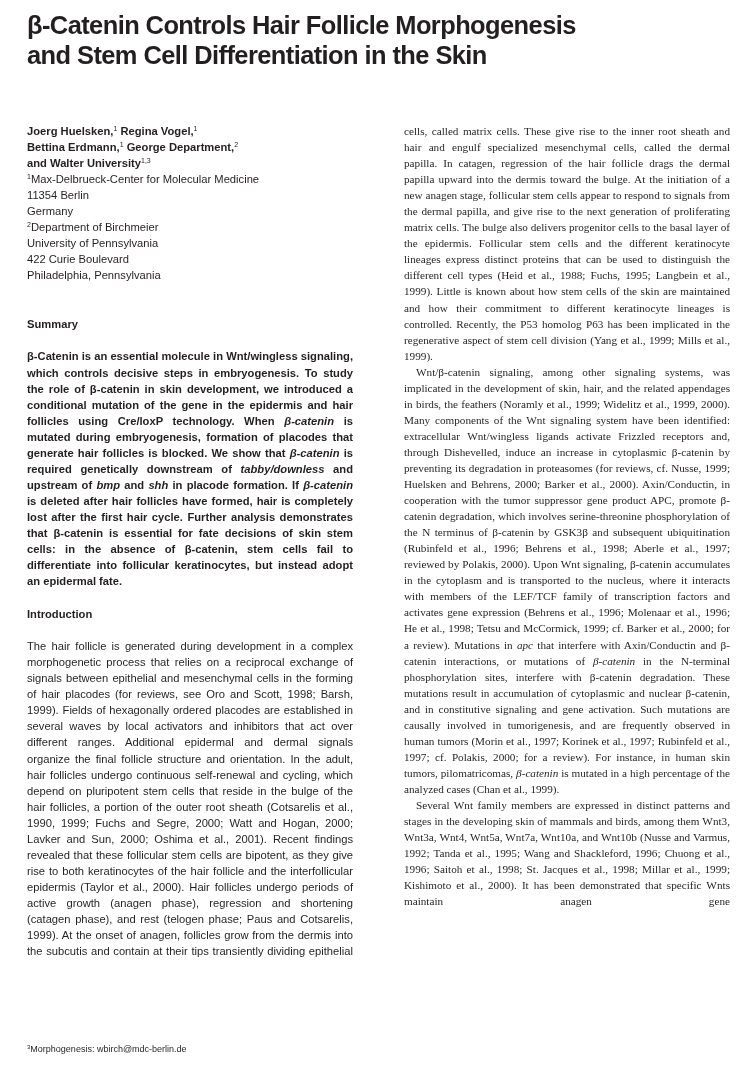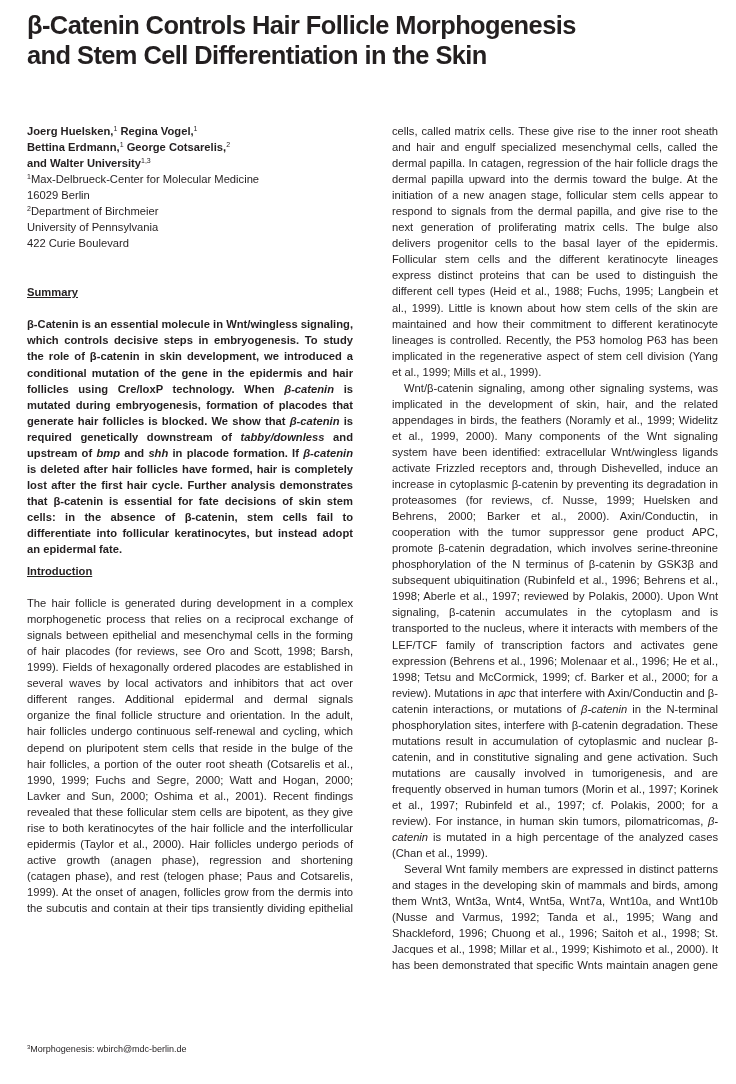--- a/index.html
+++ b/index.html
@@ -1,58 +1,60 @@
 <!DOCTYPE html>
 <html><head>
 <meta charset="utf-8">
 <style>
   html, body { margin:0; padding:0; background:#ffffff; }
   body { width:736px; height:1084px; position:relative; overflow:hidden; color:#231f20; font-family:"Liberation Sans", sans-serif; }
   .title { position:absolute; left:27px; top:10px; width:700px; font-size:26.5px; line-height:30px; font-weight:bold; letter-spacing:-0.6px; margin:0; transform:scaleX(0.96); transform-origin:left top; }
   .col { position:absolute; top:123px; width:326px; font-size:11.2px; line-height:16.05px; }
   .col.left { left:27px; }
-  .col.right { left:392px; }
+  .col.right { left:404px;font-family:Liberation Serif, serif; }
   .authors { font-weight:bold; }
   .affil p, .authors p { margin:0; white-space:nowrap; }
   sup { font-size:7px; line-height:0; vertical-align:4px; font-weight:normal; }
   .authors sup { font-weight:normal; }
-  h2 { font-size:11.2px; font-weight:bold; margin:0; line-height:16px;text-decoration:underline; }
+  h2 { font-size:11.2px; font-weight:bold; margin:0; line-height:16px; }
   .just { text-align:justify; text-align-last:left; margin:0; }
   .summary-text { font-weight:bold; }
   .indent { text-indent:12px; }
   .footnote { position:absolute; left:27px; top:1044px; font-size:9px; color:#231f20; }
   .footnote sup { font-size:6px; vertical-align:3px; }
   i { font-style:italic;margin-top:15px; }
 </style>
 </head>
 <body>
 
 <h1 class="title">
   <span>β-Catenin Controls Hair Follicle Morphogenesis</span><br>
   <span>and Stem Cell Differentiation in the Skin</span>
 </h1>
 
 <div class="col left">
   <div class="authors">
     <p><span>Joerg Huelsken,</span><sup>1</sup> <span>Regina Vogel,</span><sup>1</sup></p>
-    <p><span>Bettina Erdmann,</span><sup>1</sup> <span>George Cotsarelis,</span><sup>2</sup></p>
+    <p><span>Bettina Erdmann,</span><sup>1</sup> <span>George Department,</span><sup>2</sup></p>
     <p><span>and Walter University</span><sup>1,3</sup></p>
   </div>
   <div class="affil">
     <p><sup>1</sup><span>Max-Delbrueck-Center for Molecular Medicine</span></p>
-    <p>16029 Berlin</p>
+    <p>11354 Berlin</p>
+    <p>Germany</p>
     <p><sup>2</sup><span>Department of Birchmeier</span></p>
     <p>University of Pennsylvania</p>
     <p>422 Curie Boulevard</p>
+    <p>Philadelphia, Pennsylvania</p>
   </div>
 
   <h2 style="margin-top:33px;">Summary</h2>
   <p class="just summary-text" style="margin-top:16px;"><span>β-Catenin is an essential molecule in Wnt/wingless signaling, which controls decisive steps in embryogenesis. To study the role of β-catenin in skin development, we introduced a conditional mutation of the gene in the epidermis and hair follicles using Cre/loxP technology. When </span><i>β-catenin</i><span> is mutated during embryogenesis, formation of placodes that generate hair follicles is blocked. We show that </span><i>β-catenin</i><span> is required genetically downstream of </span><i>tabby/downless</i><span> and upstream of </span><i>bmp</i><span> and </span><i>shh</i><span> in placode formation. If </span><i>β-catenin</i><span> is deleted after hair follicles have formed, hair is completely lost after the first hair cycle. Further analysis demonstrates that β-catenin is essential for fate decisions of skin stem cells: in the absence of β-catenin, stem cells fail to differentiate into follicular keratinocytes, but instead adopt an epidermal fate.</span></p>
 
-  <h2 style="margin-top:6px;">Introduction</h2>
+  <h2 style="margin-top:17px;">Introduction</h2>
   <p class="just" style="margin-top:16px; text-align-last:justify;">The hair follicle is generated during development in a complex morphogenetic process that relies on a reciprocal exchange of signals between epithelial and mesenchymal cells in the forming of hair placodes (for reviews, see Oro and Scott, 1998; Barsh, 1999). Fields of hexagonally ordered placodes are established in several waves by local activators and inhibitors that act over different ranges. Additional epidermal and dermal signals organize the final follicle structure and orientation. In the adult, hair follicles undergo continuous self-renewal and cycling, which depend on pluripotent stem cells that reside in the bulge of the hair follicles, a portion of the outer root sheath (Cotsarelis et al., 1990, 1999; Fuchs and Segre, 2000; Watt and Hogan, 2000; Lavker and Sun, 2000; Oshima et al., 2001). Recent findings revealed that these follicular stem cells are bipotent, as they give rise to both keratinocytes of the hair follicle and the interfollicular epidermis (Taylor et al., 2000). Hair follicles undergo periods of active growth (anagen phase), regression and shortening (catagen phase), and rest (telogen phase; Paus and Cotsarelis, 1999). At the onset of anagen, follicles grow from the dermis into the subcutis and contain at their tips transiently dividing epithelial</p>
 </div>
 
 <div class="col right">
   <p class="just">cells, called matrix cells. These give rise to the inner root sheath and hair and engulf specialized mesenchymal cells, called the dermal papilla. In catagen, regression of the hair follicle drags the dermal papilla upward into the dermis toward the bulge. At the initiation of a new anagen stage, follicular stem cells appear to respond to signals from the dermal papilla, and give rise to the next generation of proliferating matrix cells. The bulge also delivers progenitor cells to the basal layer of the epidermis. Follicular stem cells and the different keratinocyte lineages express distinct proteins that can be used to distinguish the different cell types (Heid et al., 1988; Fuchs, 1995; Langbein et al., 1999). Little is known about how stem cells of the skin are maintained and how their commitment to different keratinocyte lineages is controlled. Recently, the P53 homolog P63 has been implicated in the regenerative aspect of stem cell division (Yang et al., 1999; Mills et al., 1999).</p>
   <p class="just indent"><span>Wnt/β-catenin signaling, among other signaling systems, was implicated in the development of skin, hair, and the related appendages in birds, the feathers (Noramly et al., 1999; Widelitz et al., 1999, 2000). Many components of the Wnt signaling system have been identified: extracellular Wnt/wingless ligands activate Frizzled receptors and, through Dishevelled, induce an increase in cytoplasmic β-catenin by preventing its degradation in proteasomes (for reviews, cf. Nusse, 1999; Huelsken and Behrens, 2000; Barker et al., 2000). Axin/Conductin, in cooperation with the tumor suppressor gene product APC, promote β-catenin degradation, which involves serine-threonine phosphorylation of the N terminus of β-catenin by GSK3β and subsequent ubiquitination (Rubinfeld et al., 1996; Behrens et al., 1998; Aberle et al., 1997; reviewed by Polakis, 2000). Upon Wnt signaling, β-catenin accumulates in the cytoplasm and is transported to the nucleus, where it interacts with members of the LEF/TCF family of transcription factors and activates gene expression (Behrens et al., 1996; Molenaar et al., 1996; He et al., 1998; Tetsu and McCormick, 1999; cf. Barker et al., 2000; for a review). Mutations in </span><i>apc</i><span> that interfere with Axin/Conductin and β-catenin interactions, or mutations of </span><i>β-catenin</i><span> in the N-terminal phosphorylation sites, interfere with β-catenin degradation. These mutations result in accumulation of cytoplasmic and nuclear β-catenin, and in constitutive signaling and gene activation. Such mutations are causally involved in tumorigenesis, and are frequently observed in human tumors (Morin et al., 1997; Korinek et al., 1997; Rubinfeld et al., 1997; cf. Polakis, 2000; for a review). For instance, in human skin tumors, pilomatricomas, </span><i>β-catenin</i><span> is mutated in a high percentage of the analyzed cases (Chan et al., 1999).</span></p>
   <p class="just indent" style="text-align-last:justify;">Several Wnt family members are expressed in distinct patterns and stages in the developing skin of mammals and birds, among them Wnt3, Wnt3a, Wnt4, Wnt5a, Wnt7a, Wnt10a, and Wnt10b (Nusse and Varmus, 1992; Tanda et al., 1995; Wang and Shackleford, 1996; Chuong et al., 1996; Saitoh et al., 1998; St. Jacques et al., 1998; Millar et al., 1999; Kishimoto et al., 2000). It has been demonstrated that specific Wnts maintain anagen gene</p>
 </div>
 
 <div class="footnote"><sup>3</sup><span>Morphogenesis: wbirch@mdc-berlin.de</span></div>

